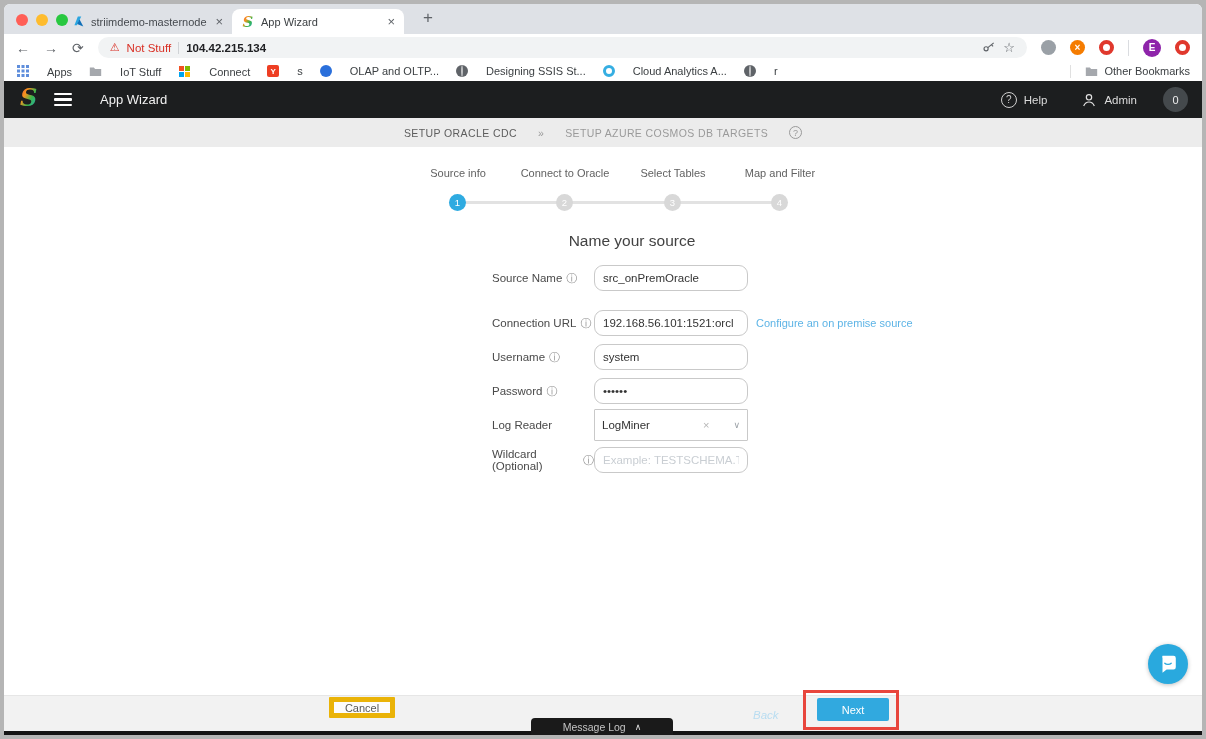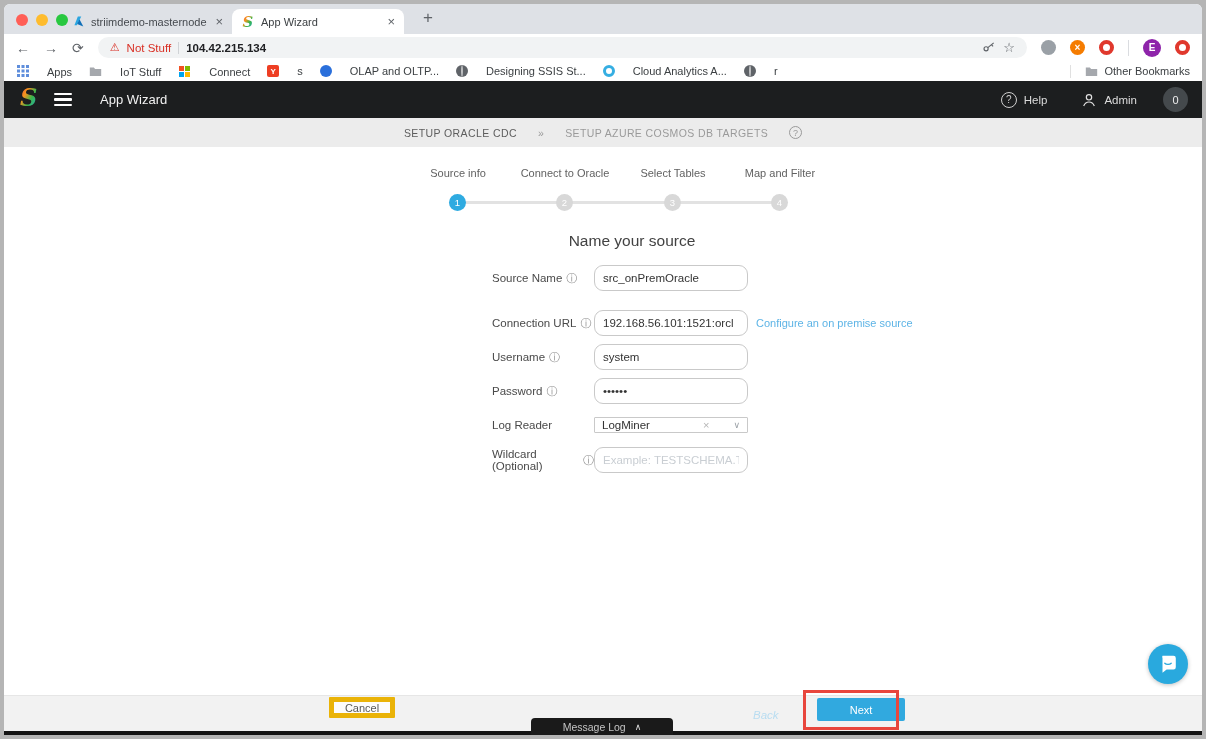--- a/index.html
+++ b/index.html
@@ -70,30 +70,30 @@
   .step-label { position:absolute; top:20px; transform:translateX(-50%); font-size:11px; color:#626262; white-space:nowrap; }
   .step-line { position:absolute; top:54px; left:437px; width:322px; height:3px; background:#e2e2e2; }
   .step-circle { position:absolute; top:47px; width:17px; height:17px; margin-left:-9px; border-radius:50%; background:#d8d8d8; color:#fff; font-size:9.5px; display:flex; align-items:center; justify-content:center; }
   .step-circle.active { background:#2fabe1; }
   .wiz-title { position:absolute; top:85px; left:611px; transform:translateX(-50%); font-size:15.5px; color:#424242; }
   .frow { position:absolute; left:471px; height:22px; display:flex; align-items:center; }
   .flabel { width:102px; font-size:11.5px; color:#4a4a4a; display:flex; align-items:center; }
   .info { color:#8f8f8f; font-size:11px; margin-left:4px; }
   .fin { width:154px; height:22px; border:1px solid #c9c9c9; background:#fff; font-size:11.5px; color:#333; padding:12px 8px; font-family:"Liberation Sans", sans-serif; border-radius:9px; }
   .fin::placeholder { color:#c9ced3; }
-  .fselect { width:154px; height:16px; border:1px solid #c9c9c9; background:#fff; font-size:11.5px; color:#333; padding:0 7px; display:flex; align-items:center; border-radius:1px;gap:16px; }
+  .fselect { width:154px; height:32px; border:1px solid #c9c9c9; background:#fff; font-size:11.5px; color:#333; padding:0 7px; display:flex; align-items:center; border-radius:1px;gap:16px; }
   .sel-clear { margin-left:auto; color:#b5b5b5; font-size:11px; }
   .sel-chev { margin-left:8px; color:#9aa0a6; font-size:9px; }
   .premise-link { position:absolute; left:735px; top:170px; font-size:11px; color:#5db4e6; cursor:pointer; }
 
   
   .footer { position:absolute; left:0; right:0; top:691px; height:36px; background:#f2f2f2; border-top:1px solid #e6e6e6; }
   .cancel-btn { position:absolute; left:325px; top:693px; width:66px; height:21px; background:#fcfcfc; border:5px solid #eab308; color:#5a5a5a; font-size:11px; display:flex; align-items:center; justify-content:center; border-radius:1px; }
   .back-btn { position:absolute; left:749px; top:705px; font-size:11.5px; color:#b9ddf1;font-style:italic; }
-  .next-btn { position:absolute; left:813px; top:694px; width:88px; height:23px; background:#31a9df; color:#fff; font-size:11px; display:flex; align-items:center; justify-content:center; border-radius:2px; }
+  .next-btn { position:absolute; left:813px; top:694px; width:72px; height:23px; background:#31a9df; color:#fff; font-size:11px; display:flex; align-items:center; justify-content:center; border-radius:2px; }
   .annotation { position:absolute; left:799px; top:686px; width:96px; height:40px; border:3px solid #e8463d; pointer-events:none; z-index:12; }
   .msglog { position:absolute; left:527px; top:714px; width:142px; height:17px; background:#1a1a1a; border-radius:4px 4px 0 0; color:#c4c4c4; font-size:10.5px; display:flex; align-items:center; justify-content:center; gap:9px; z-index:5; }
   .msglog .chev { font-size:9px; color:#dcdcdc; }
   .bottom-bar { position:absolute; left:0; right:0; top:727px; height:4px; background:#141414; }
 
   
   .chat-fab { position:absolute; left:1144px; top:640px; width:40px; height:40px; border-radius:50%; background:#29a9de; display:flex; align-items:center; justify-content:center; box-shadow:0 1px 4px rgba(0,0,0,.25); z-index:8; }
 </style>
 </head>
 <body>

